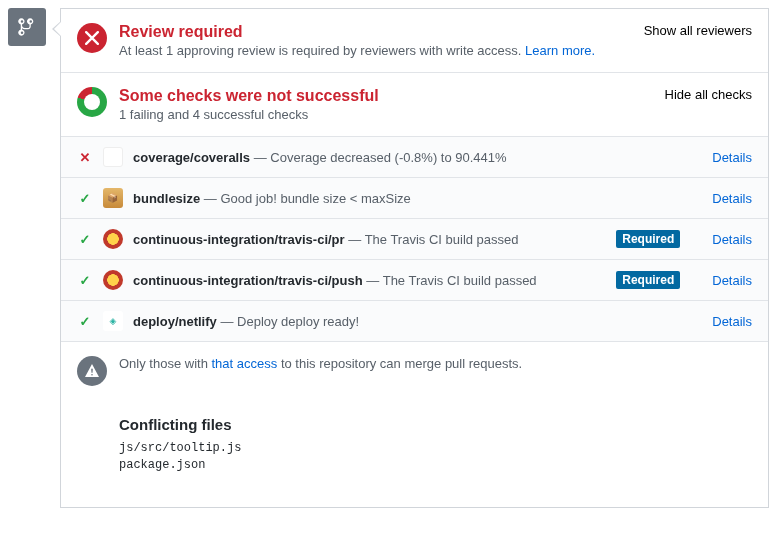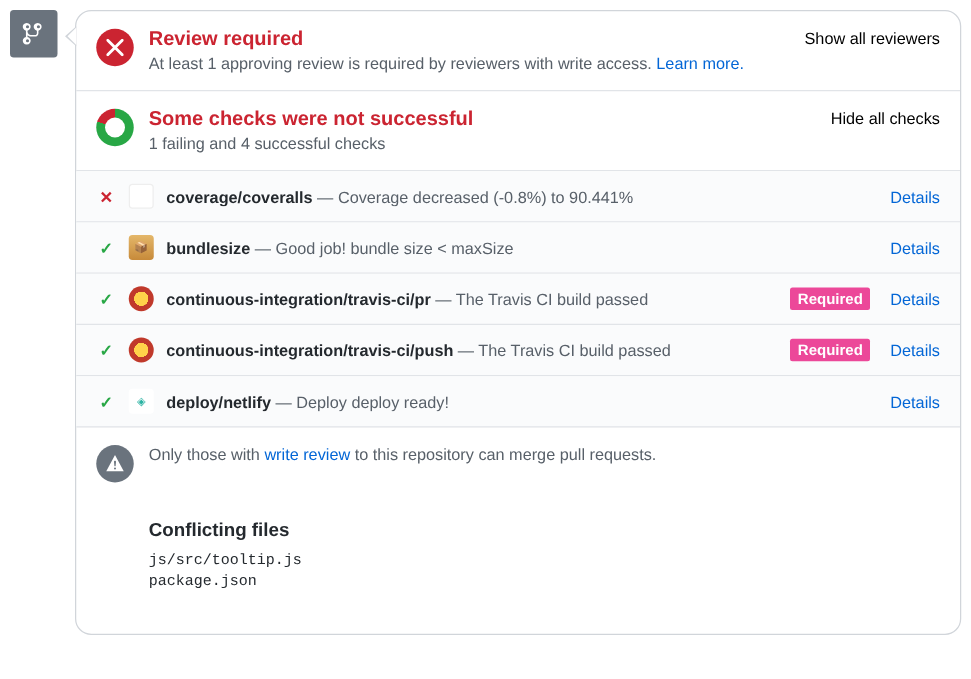--- a/index.html
+++ b/index.html
@@ -16,21 +16,21 @@
   .timeline-badge {
     width: 38px; height: 38px;
     background: #6a737d;
     border-radius: 3px;
     display: flex; align-items: center; justify-content: center;
     flex-shrink: 0;
   }
   .panel {
     flex: 1;
     border: 1px solid #d1d5da;
-    border-radius: 13px;
+    border-radius: 0;
     position: relative;
     background: #fff;
   }
   .panel::before {
     content: "";
     position: absolute;
     left: -9px; top: 12px;
     width: 0; height: 0;
     border-top: 8px solid transparent;
     border-bottom: 8px solid transparent;
@@ -92,24 +92,24 @@
     flex-shrink: 0; display:flex; align-items:center; justify-content:center;
     font-size: 9px;
   }
   .av-coveralls { background: #fff; border:1px solid #eee; color:#c33; }
   .av-bundle { background: linear-gradient(#e4b76a,#c78a3a); color:#5a3; }
   .av-travis { background: radial-gradient(#ffd24a 40%, #c0392b 41%); border-radius:50%; }
   .av-netlify { background:#fff; color:#2bb3a3; }
   .check-text { flex: 1; color: #586069; overflow:hidden; text-overflow:ellipsis; white-space:nowrap; }
   .check-name { color: #24292e; font-weight: 600; }
   .required-badge {
-    background: #ec4899; color: #fff;
+    background: #0369a1; color: #fff;
     font-size: 12px; font-weight: 600;
     padding: 2px 6px; border-radius: 2px;
-    margin-right: 6px;
+    margin-right: 22px;
   }
   .details-link { color: #0366d6; font-size: 13px; cursor: pointer; }
   .conflicts-section { padding: 16px 16px 18px 58px; }
   .conflicts-title { font-weight: 600; font-size: 15px; margin: 14px 0 8px 0; color:#24292e; }
   .file { font-family: SFMono-Regular, Consolas, "Liberation Mono", Menlo, monospace; font-size: 12px; color: #24292e; margin: 3px 0; }
 </style>
 </head>
 <body>
 
 <div class="wrap">
@@ -186,21 +186,21 @@
 
     <div class="section" style="border-bottom:none;">
       <div class="status-row">
         <div class="status-icon gray">
           <svg width="16" height="16" viewBox="0 0 16 16" fill="#fff">
               <path d="M8 1l7 13H1L8 1zm0 4.5c-.5 0-.8.4-.8.9l.3 3.1c0 .3.2.5.5.5s.5-.2.5-.5l.3-3.1c0-.5-.3-.9-.8-.9zM8 12.5a.8.8 0 1 0 0-1.6.8.8 0 0 0 0 1.6z"></path>
             </svg>
         </div>
         <div class="status-body">
           <div class="status-desc">
-            <span>Only those with </span><a class="status-link">write review</a><span> to this repository can merge pull requests.</span>
+            <span>Only those with </span><a class="status-link">that access</a><span> to this repository can merge pull requests.</span>
           </div>
         </div>
       </div>
       <div class="conflicts-section" style="padding-left:42px;">
         <div class="conflicts-title">Conflicting files</div>
         <div id="files-list">
             <div class="file">js/src/tooltip.js</div>
             <div class="file">package.json</div>
           </div>
       </div>

